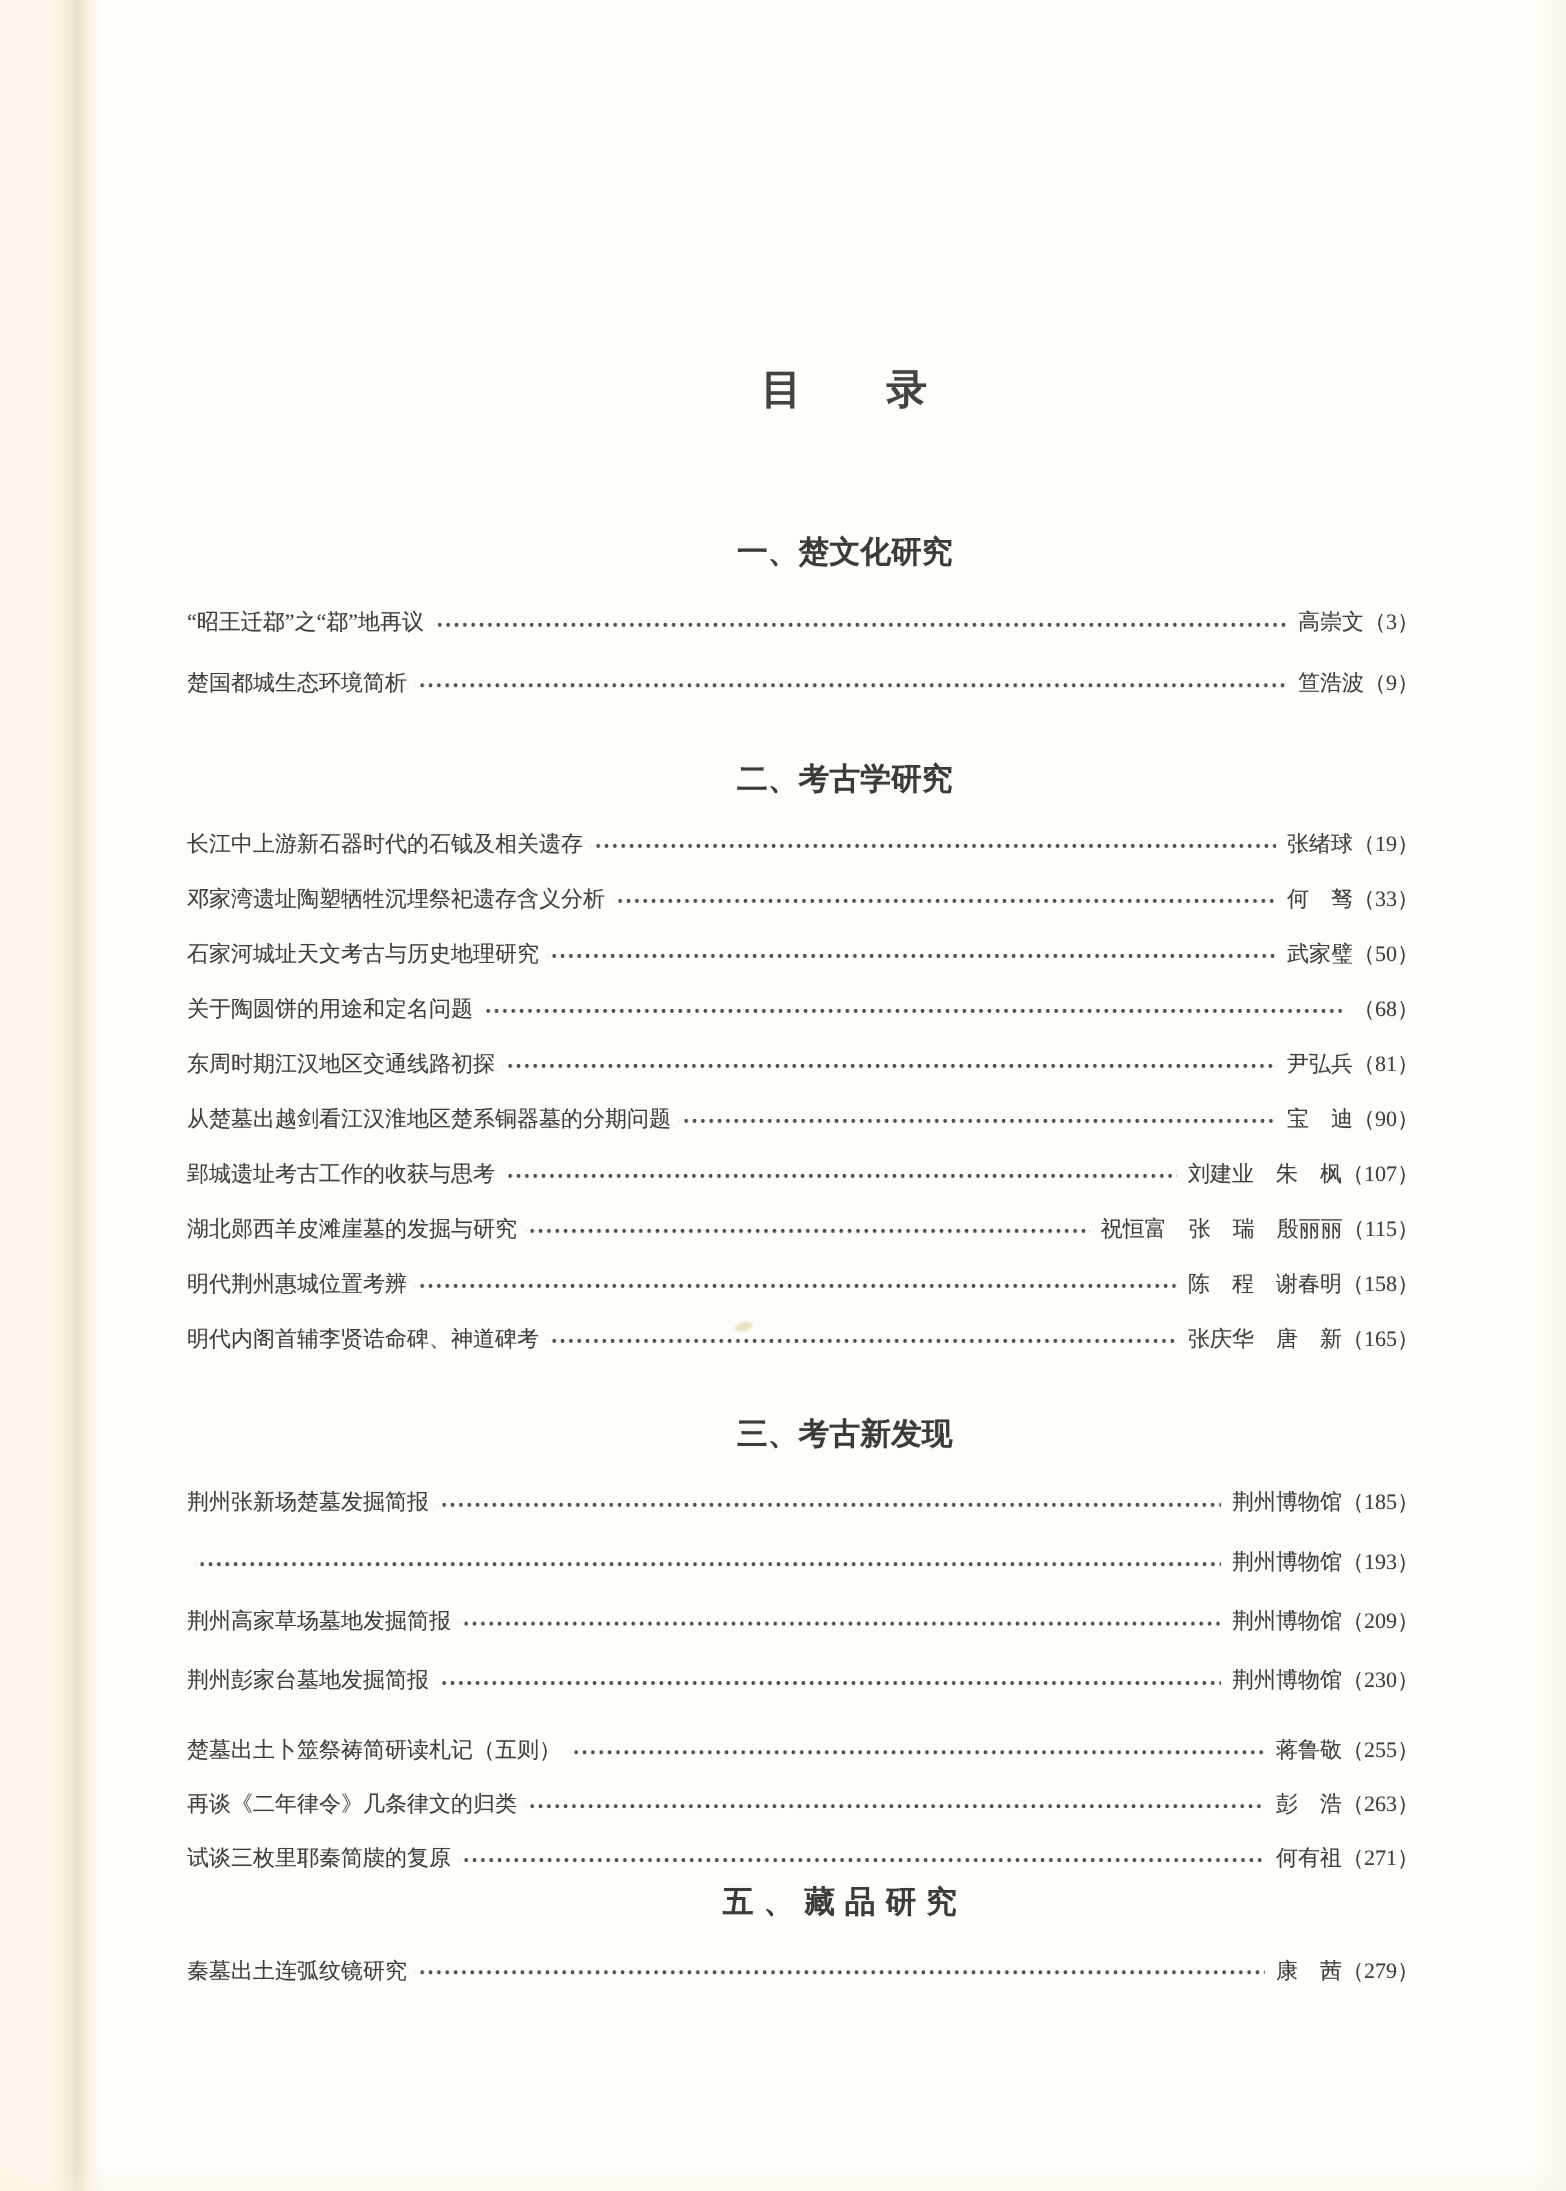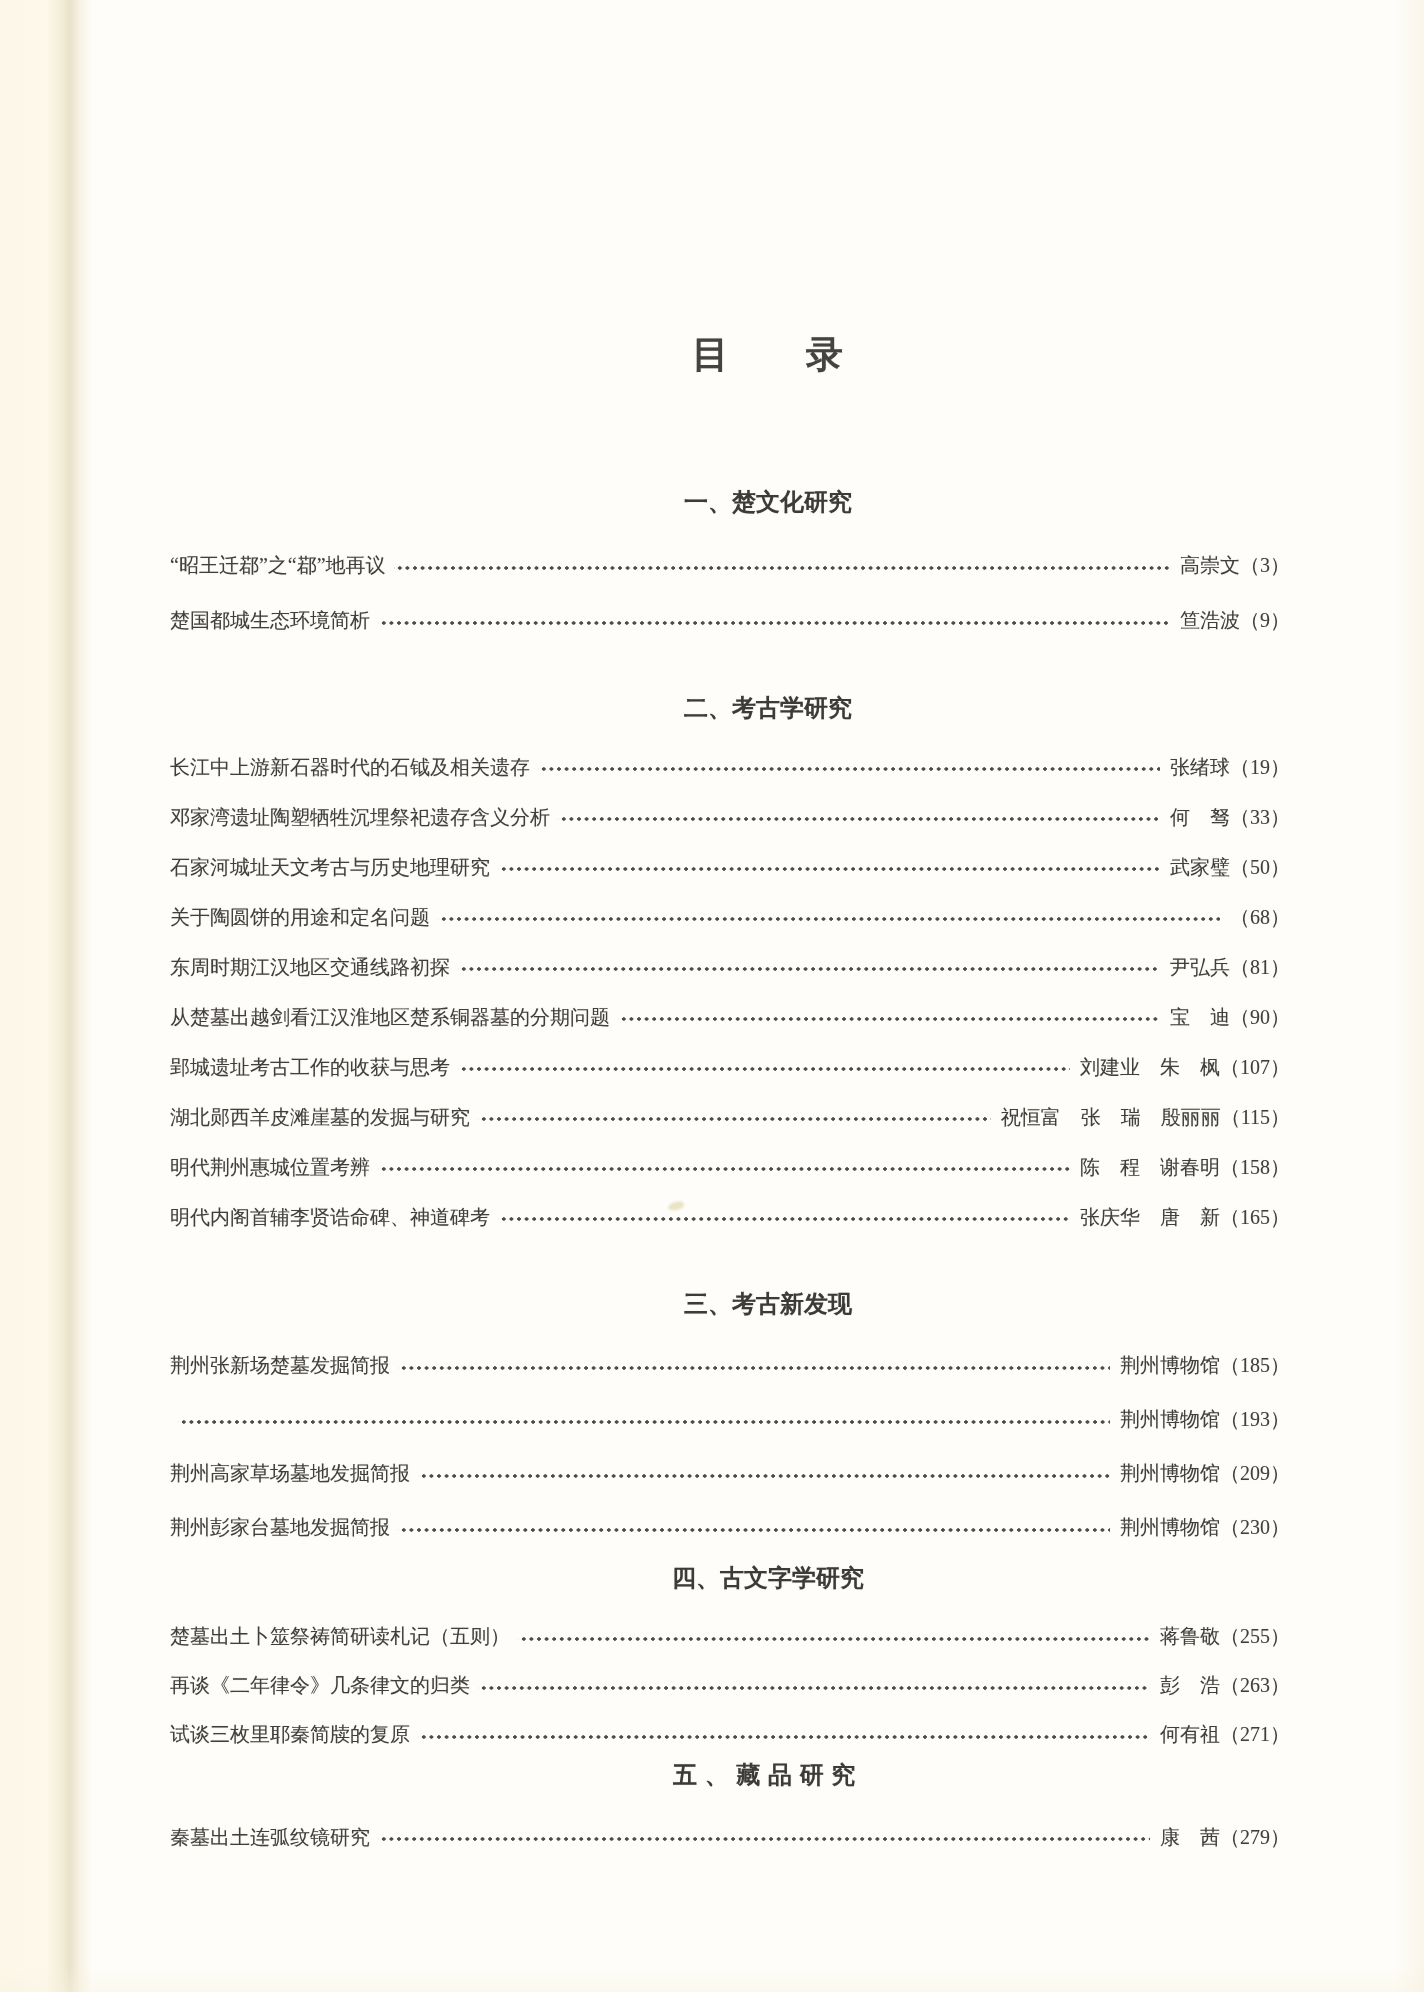--- a/index.html
+++ b/index.html
@@ -44,21 +44,21 @@
     font-weight: 700;
     text-align: center;
     transform: translateX(38px);
     color: #454341;
     letter-spacing: 1px;
     text-shadow: 0 0 1px rgba(90,86,80,0.35);
   }
   .sec-head {
     font-family: "Liberation Sans", sans-serif;
     font-weight: 700;
-    font-size: 24px; line-height: 44px;
+    font-size: 28px; line-height: 44px;
     text-align: center;
     transform: translateX(38px);
     color: #3c3b39;
     text-shadow: 0 0 1px rgba(90,86,80,0.3);
   }
   .sec-head.spaced { letter-spacing: 0.32em; }
   .section.sec-1 { margin-top: 88px; }
   .section.sec-2 { margin-top: 38px; }
   .section.sec-3 { margin-top: 40px; }
   .section.sec-4 { margin-top: 2px;  }
@@ -140,21 +140,20 @@
         <section class="section sec-3">
           <div class="sec-head">三、考古新发现</div>
           <div class="entries">
             <div class="entry"><span class="etitle">荆州张新场楚墓发掘简报</span><span class="leader"></span><span class="eauthors">荆州博物馆</span><span class="epage">（185）</span></div>
             <div class="entry"><span class="leader"></span><span class="eauthors">荆州博物馆</span><span class="epage">（193）</span></div>
             <div class="entry"><span class="etitle">荆州高家草场墓地发掘简报</span><span class="leader"></span><span class="eauthors">荆州博物馆</span><span class="epage">（209）</span></div>
             <div class="entry"><span class="etitle">荆州彭家台墓地发掘简报</span><span class="leader"></span><span class="eauthors">荆州博物馆</span><span class="epage">（230）</span></div>
           </div>
         </section>
         <section class="section sec-4">
-          <div class="sec-head">四、古文字学研究</div>
           <div class="entries">
             <div class="entry"><span class="etitle">楚墓出土卜筮祭祷简研读札记（五则）</span><span class="leader"></span><span class="eauthors">蒋鲁敬</span><span class="epage">（255）</span></div>
             <div class="entry"><span class="etitle">再谈《二年律令》几条律文的归类</span><span class="leader"></span><span class="eauthors">彭　浩</span><span class="epage">（263）</span></div>
             <div class="entry"><span class="etitle">试谈三枚里耶秦简牍的复原</span><span class="leader"></span><span class="eauthors">何有祖</span><span class="epage">（271）</span></div>
           </div>
         </section>
         <section class="section sec-5">
           <div class="sec-head spaced">五、藏品研究</div>
           <div class="entries">
             <div class="entry"><span class="etitle">秦墓出土连弧纹镜研究</span><span class="leader"></span><span class="eauthors">康　茜</span><span class="epage">（279）</span></div>

